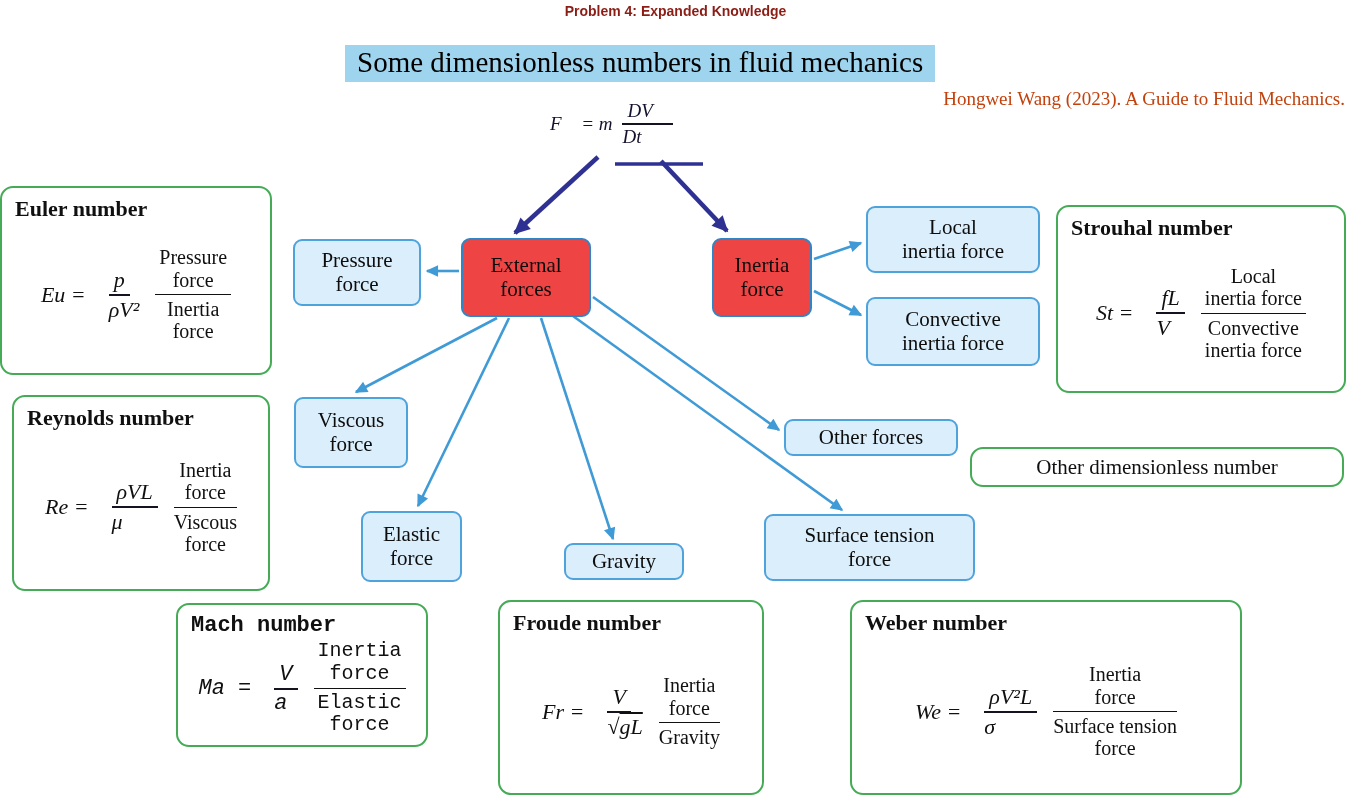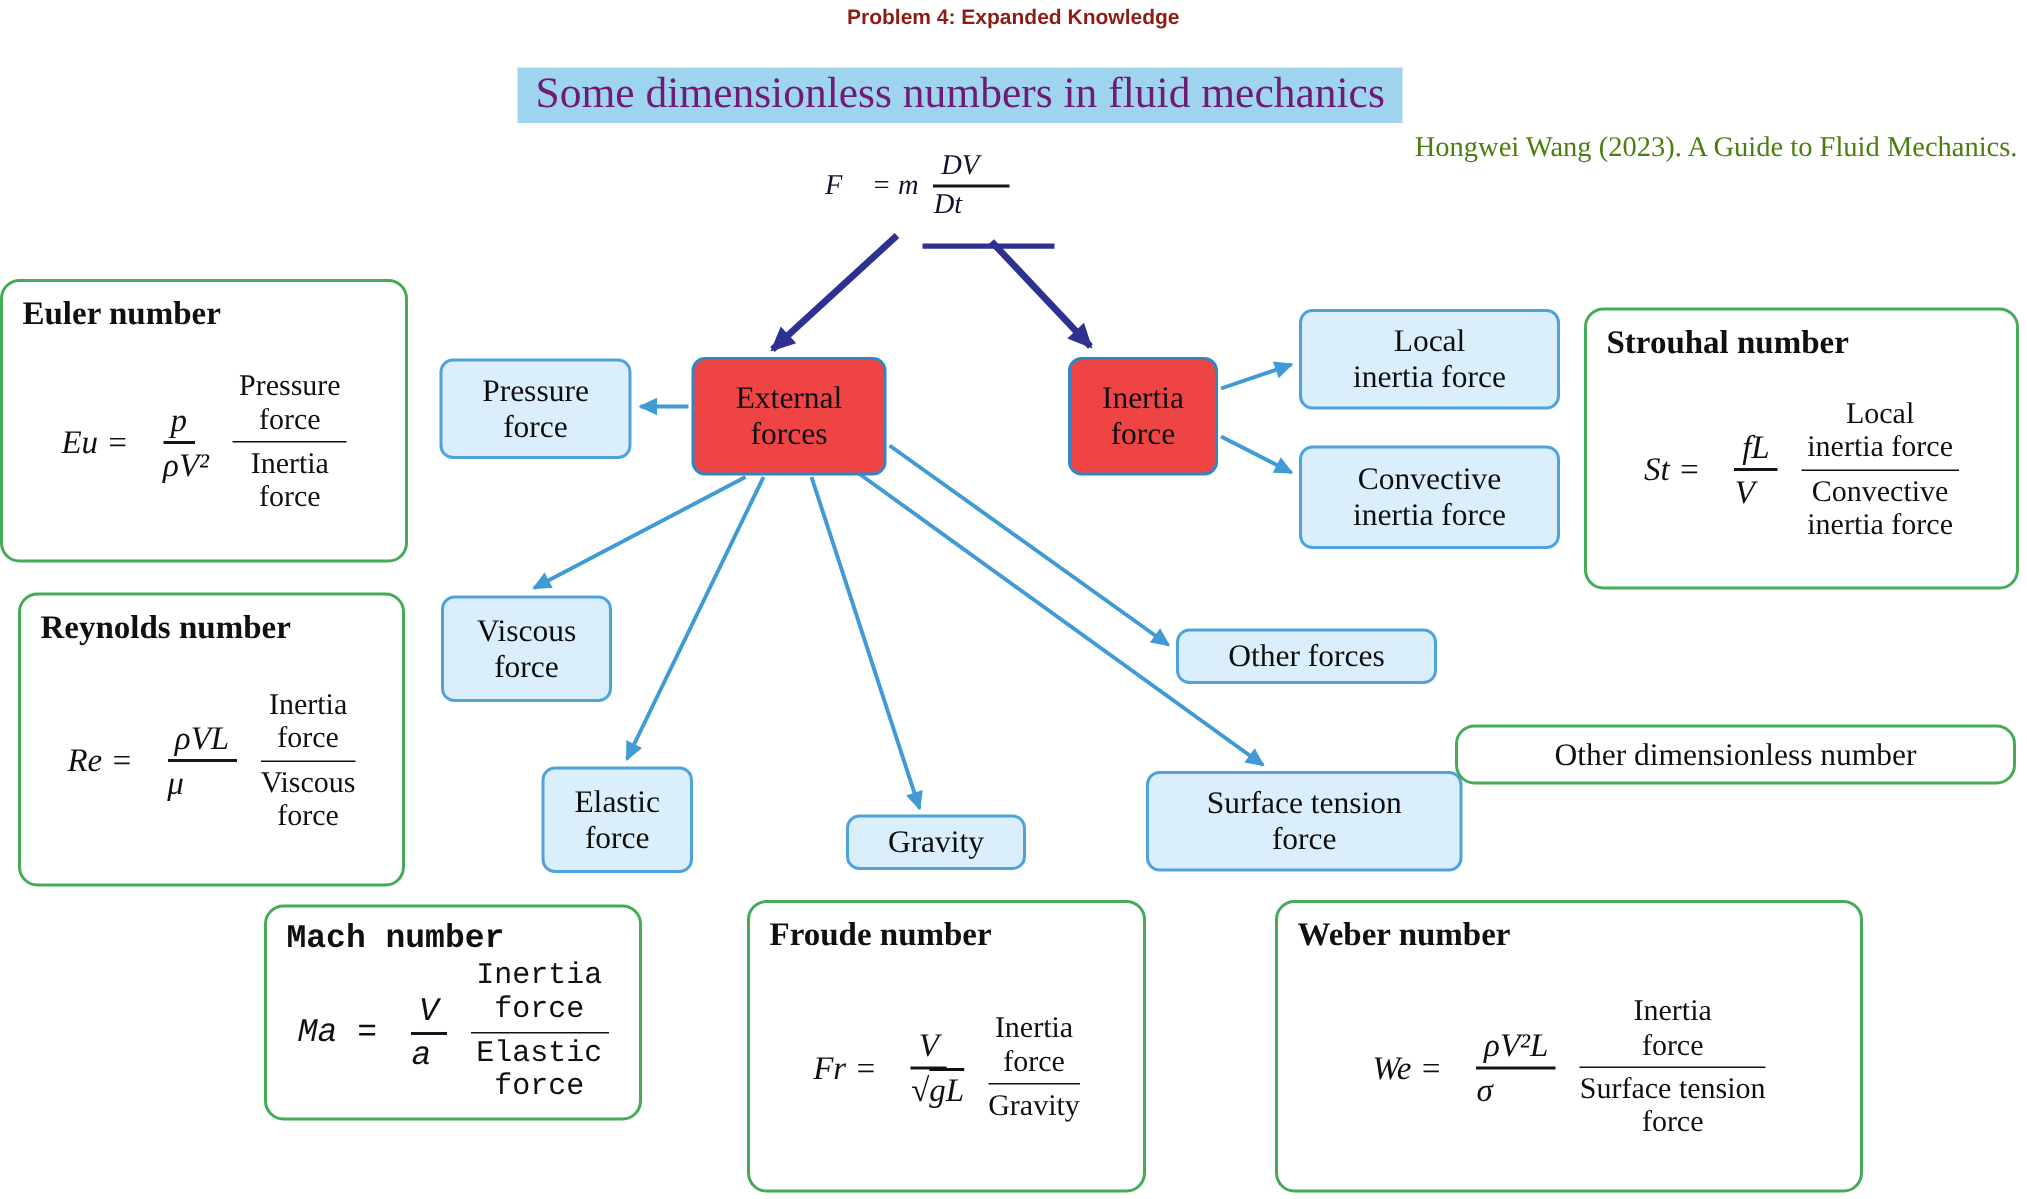--- a/index.html
+++ b/index.html
@@ -8,26 +8,26 @@
     width:1351px; height:799px; position:relative; overflow:hidden;
     font-family:"Liberation Serif", serif; color:#101010;
   }
   .page-title {
     position:absolute; top:3px; left:0; width:100%; text-align:center;
     font-family:"Liberation Sans", sans-serif; font-weight:bold;
     font-size:14px; color:#8b1d15;
   }
   .subtitle {
     position:absolute; top:45px; left:345px;
-    background:#9fd4ee; color:#701a75;
+    background:#9fd4ee; color:#000000;
     font-size:29px; padding:1px 12px 3px 12px; white-space:nowrap;
   }
   .citation {
     position:absolute; top:88px; right:6px;
-    color:#4d7c0f; font-size:19px; white-space:nowrap;
+    color:#c2410c; font-size:19px; white-space:nowrap;
   }
   .main-formula {
     position:absolute; left:550px; top:100px;
     display:flex; align-items:center; gap:10px;
     font-style:italic; font-size:19px; color:#14122e;
   }
   .frac { display:inline-flex; flex-direction:column; align-items:flex-start; text-align:center; }
   .frac .fnum { border-bottom:2px solid #15131f; padding:0 5px 1px 5px; }
   .frac .fden { padding-top:1px; }
   .radicand { text-decoration:overline; }
@@ -38,21 +38,21 @@
     font-size:21px; line-height:1.14; color:#0d0d0d;
     background:#dbeefb; border:2px solid #4fa3dc; border-radius:9px;
   }
   .force-box.hub { background:#ef4444; border:2.5px solid #2f86c6; }
 
   .green-box {
     position:absolute; background:#ffffff;
     border:2.3px solid #45ab57; border-radius:13px;
     display:flex; flex-direction:column;
   }
-  .green-box.center { align-items:center; justify-content:center;margin-top:36px; }
+  .green-box.center { align-items:center; justify-content:center; }
   .gb-title { font-weight:bold; font-size:22px; padding:8px 0 0 13px; }
   .gb-row {
     flex:1; display:flex; align-items:center; justify-content:center;
     gap:16px; padding:2px 6px 8px 6px;
   }
   .eq { display:flex; align-items:center; gap:23px; font-style:italic; font-size:22px; }
   .ratio { font-size:20px; text-align:center; line-height:1.12; }
   .ratio .rnum { border-bottom:1.7px solid #111; padding:0 4px 3px 4px; }
   .ratio .rden { padding-top:3px; }
   .other-dim-label { font-size:21px; }

